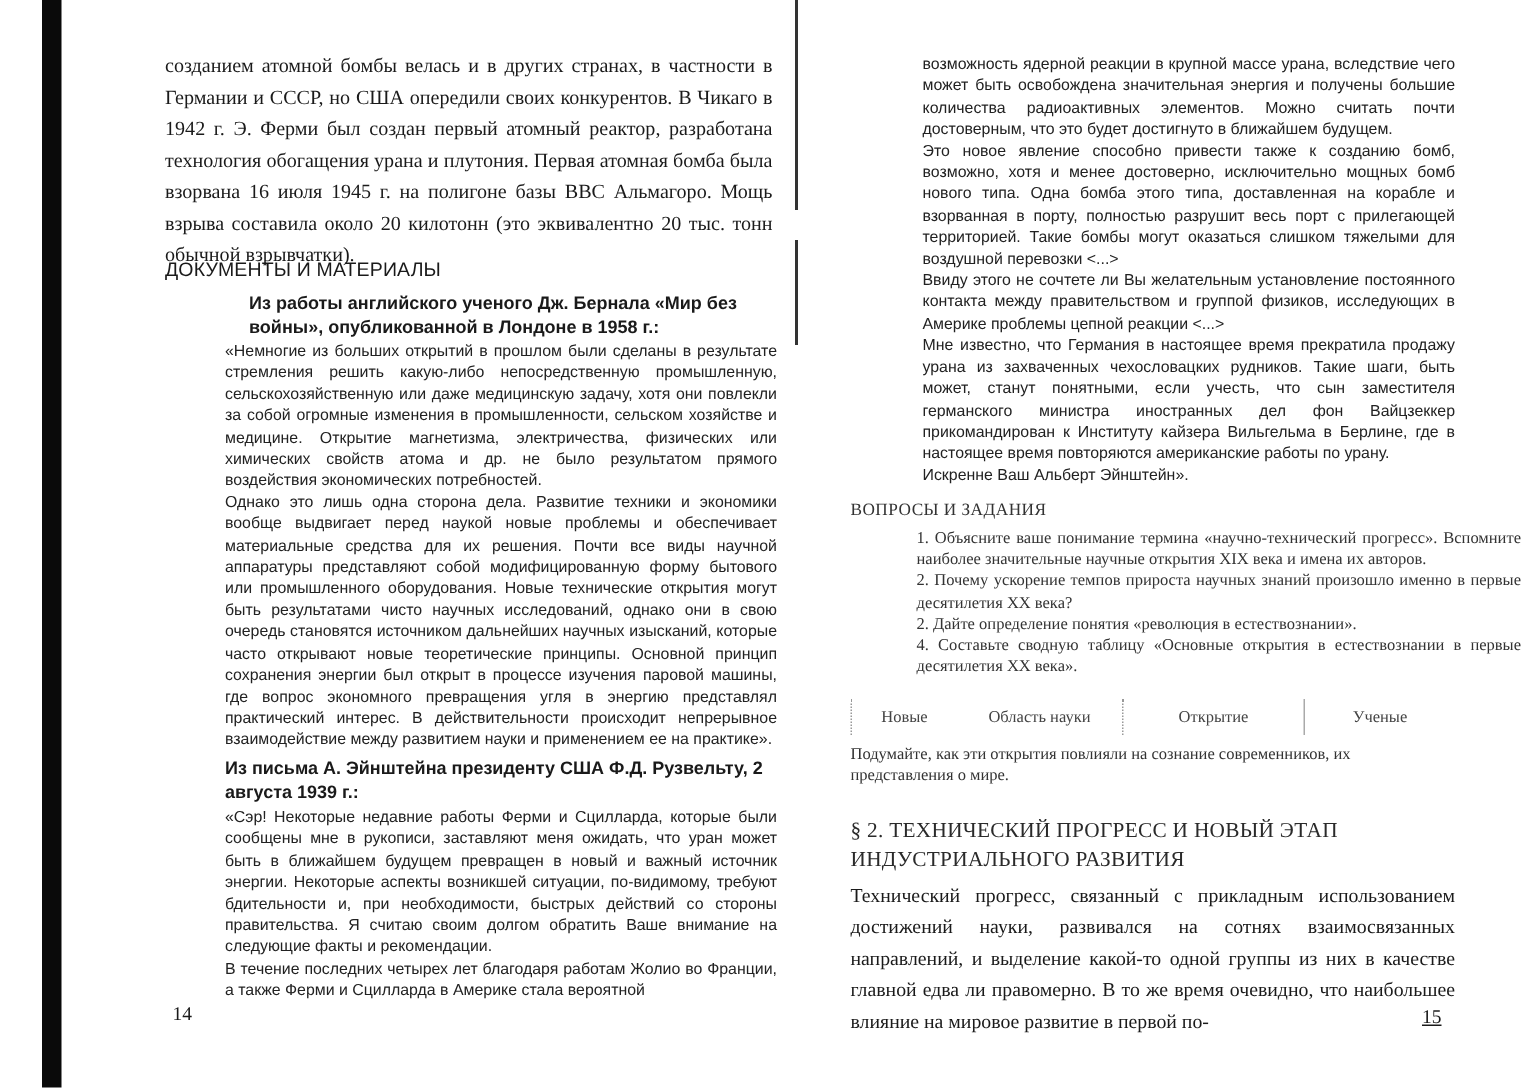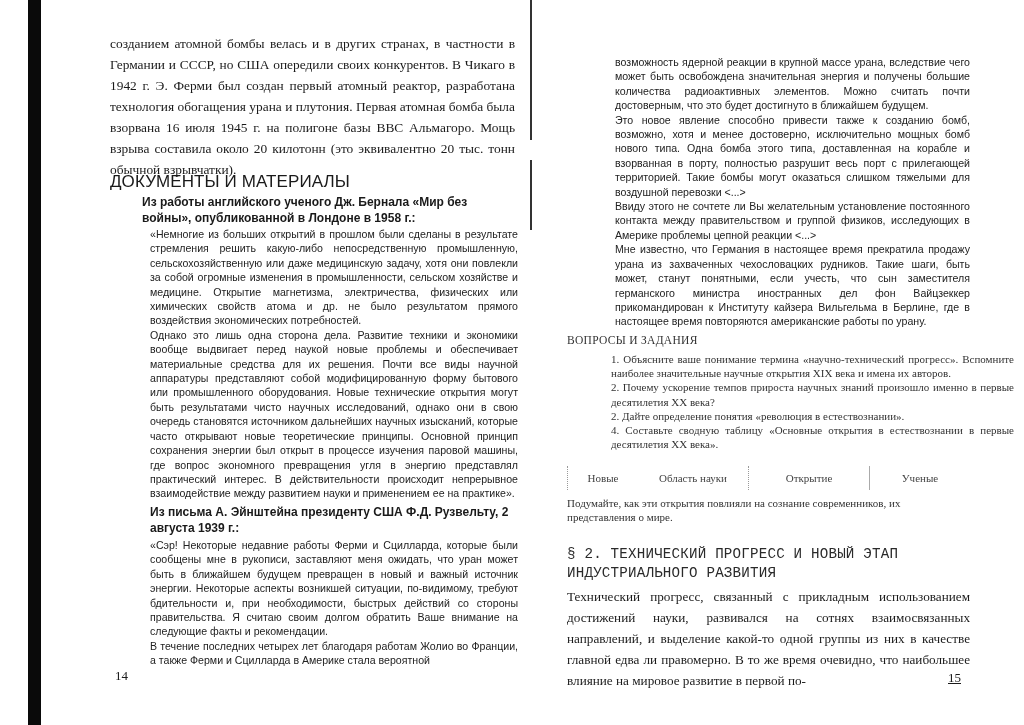--- a/index.html
+++ b/index.html
@@ -6,76 +6,77 @@
   body { width: 1024px; height: 725px; position: relative; overflow: hidden; color: #1a1a1a; }
   .binding-bar { position: absolute; left: 28px; top: 0; width: 13px; height: 725px; background: #0a0a0a; }
   .gutter-line { position: absolute; left: 530px; width: 2px; background: #333; }
   .gutter-line.a { top: 0; height: 140px; }
   .gutter-line.b { top: 160px; height: 70px; }
   .page { position: absolute; top: 0; height: 725px; }
   .page-left { left: 110px; width: 410px; }
   .page-right { left: 575px; width: 400px; }
 
   .body-serif { position: absolute; font-family: "Liberation Serif", serif; font-size: 13.4px; line-height: 21px; text-align: justify; text-align-last: left; }
-  .doc-heading { position: absolute; font-family: "Liberation Sans", sans-serif; font-size: 17px; letter-spacing: 0.1px; }
+  .doc-heading { position: absolute; font-family: "Liberation Sans", sans-serif; font-size: 13px; letter-spacing: 0.1px; }
   .src-title { position: absolute; font-family: "Liberation Sans", sans-serif; font-weight: bold; font-size: 12px; line-height: 16px; }
   .sans-body { position: absolute; font-family: "Liberation Sans", sans-serif; font-size: 10.6px; line-height: 14.4px; text-align: justify; text-align-last: left; color: #222; }
   .sans-body p { margin: 0; }
   .sign { text-align: right; }
 
   .q-heading { position: absolute; font-family: "Liberation Serif", serif; font-size: 11.5px; letter-spacing: 0.3px; color: #333; }
   .q-list { position: absolute; font-family: "Liberation Serif", serif; font-size: 11px; line-height: 14.2px; color: #333; text-align: justify; text-align-last: left; }
   .q-list p { margin: 0; }
 
   .mini-table { position: absolute; display: flex; font-family: "Liberation Serif", serif; font-size: 11px; color: #444; height: 26px; align-items: center; }
   .mini-table .cell { height: 24px; display: flex; align-items: center; justify-content: center; }
   .mini-table .c1 { width: 70px; border-left: 1px dotted #999; }
   .mini-table .c2 { width: 110px; }
   .mini-table .c3 { width: 120px; border-left: 1px dotted #999; }
   .mini-table .c4 { width: 100px; border-left: 1px solid #aaa; }
   .table-note { position: absolute; font-family: "Liberation Serif", serif; font-size: 11px; line-height: 14.2px; color: #333; }
 
-  .section-title { position: absolute; font-family: Liberation Mono, monospace; font-size: 14.2px; line-height: 19px; letter-spacing: 0.2px; color: #2a2a2a; }
+  .section-title { position: absolute; font-family: Liberation Serif, serif; font-size: 14.2px; line-height: 19px; letter-spacing: 0.2px; color: #2a2a2a; }
   .page-num { position: absolute; font-family: "Liberation Serif", serif; font-size: 13px; }
 </style>
 </head>
 <body>
 
 <div class="binding-bar"></div>
 <div class="gutter-line a"></div>
 <div class="gutter-line b"></div>
 
 <div class="page page-left">
   <div class="body-serif" style="left:0; top:33px; width:405px;">созданием атомной бомбы велась и в других странах, в частности в Германии и СССР, но США опередили своих конкурентов. В Чикаго в 1942 г. Э. Ферми был создан первый атомный реактор, разработана технология обогащения урана и плутония. Первая атомная бомба была взорвана 16 июля 1945 г. на полигоне базы ВВС Альмагоро. Мощь взрыва составила около 20 килотонн (это эквивалентно 20 тыс. тонн обычной взрывчатки).</div>
 
   <div class="doc-heading" style="left:0; top:172px;">ДОКУМЕНТЫ И МАТЕРИАЛЫ</div>
 
-  <div class="src-title" style="left:32px; top:194px; width:368px;">Из работы английского ученого Дж. Бернала «Мир без войны», опубликованной в Лондоне в 1958 г.:</div>
+  <div class="src-title" style="left:56px; top:194px; width:368px;">Из работы английского ученого Дж. Бернала «Мир без войны», опубликованной в Лондоне в 1958 г.:</div>
 
   <div class="sans-body" style="left:40px; top:227px; width:368px;">
     <p>«Немногие из больших открытий в прошлом были сделаны в результате стремления решить какую-либо непосредственную промышленную, сельскохозяйственную или даже медицинскую задачу, хотя они повлекли за собой огромные изменения в промышленности, сельском хозяйстве и медицине. Открытие магнетизма, электричества, физических или химических свойств атома и др. не было результатом прямого воздействия экономических потребностей.</p>
     <p>Однако это лишь одна сторона дела. Развитие техники и экономики вообще выдвигает перед наукой новые проблемы и обеспечивает материальные средства для их решения. Почти все виды научной аппаратуры представляют собой модифицированную форму бытового или промышленного оборудования. Новые технические открытия могут быть результатами чисто научных исследований, однако они в свою очередь становятся источником дальнейших научных изысканий, которые часто открывают новые теоретические принципы. Основной принцип сохранения энергии был открыт в процессе изучения паровой машины, где вопрос экономного превращения угля в энергию представлял практический интерес. В действительности происходит непрерывное взаимодействие между развитием науки и применением ее на практике».</p>
   </div>
 
   <div class="src-title" style="left:40px; top:504px; width:368px;">Из письма А. Эйнштейна президенту США Ф.Д. Рузвельту, 2 августа 1939 г.:</div>
 
   <div class="sans-body" style="left:40px; top:538px; width:368px;">
     <p>«Сэр! Некоторые недавние работы Ферми и Сцилларда, которые были сообщены мне в рукописи, заставляют меня ожидать, что уран может быть в ближайшем будущем превращен в новый и важный источник энергии. Некоторые аспекты возникшей ситуации, по-видимому, требуют бдительности и, при необходимости, быстрых действий со стороны правительства. Я считаю своим долгом обратить Ваше внимание на следующие факты и рекомендации.</p>
     <p>В течение последних четырех лет благодаря работам Жолио во Франции, а также Ферми и Сцилларда в Америке стала вероятной</p>
   </div>
 
   <div class="page-num" style="left:5px; top:668px;">14</div>
 </div>
 
 <div class="page page-right">
-  <div class="sans-body" style="left:40px; top:36px; width:355px;margin-top:19px;">
+  <div class="sans-body" style="left:40px; top:36px; width:355px;">
     <p>возможность ядерной реакции в крупной массе урана, вследствие чего может быть освобождена значительная энергия и получены большие количества радиоактивных элементов. Можно считать почти достоверным, что это будет достигнуто в ближайшем будущем.</p>
     <p>Это новое явление способно привести также к созданию бомб, возможно, хотя и менее достоверно, исключительно мощных бомб нового типа. Одна бомба этого типа, доставленная на корабле и взорванная в порту, полностью разрушит весь порт с прилегающей территорией. Такие бомбы могут оказаться слишком тяжелыми для воздушной перевозки &lt;...&gt;</p>
     <p>Ввиду этого не сочтете ли Вы желательным установление постоянного контакта между правительством и группой физиков, исследующих в Америке проблемы цепной реакции &lt;...&gt;</p>
     <p>Мне известно, что Германия в настоящее время прекратила продажу урана из захваченных чехословацких рудников. Такие шаги, быть может, станут понятными, если учесть, что сын заместителя германского министра иностранных дел фон Вайцзеккер прикомандирован к Институту кайзера Вильгельма в Берлине, где в настоящее время повторяются американские работы по урану.</p>
+    <p class="sign">Искренне Ваш Альберт Эйнштейн».</p>
   </div>
 
   <div class="q-heading" style="left:-8px; top:334px;">ВОПРОСЫ И ЗАДАНИЯ</div>
 
   <div class="q-list" style="left:-8px; top:352px; width:403px;margin-left:44px;">
     <p>1. Объясните ваше понимание термина «научно-технический прогресс». Вспомните наиболее значительные научные открытия XIX века и имена их авторов.</p>
     <p>2. Почему ускорение темпов прироста научных знаний произошло именно в первые десятилетия XX века?</p>
     <p>2. Дайте определение понятия «революция в естествознании».</p>
     <p>4. Составьте сводную таблицу «Основные открытия в естествознании в первые десятилетия XX века».</p>
   </div>

